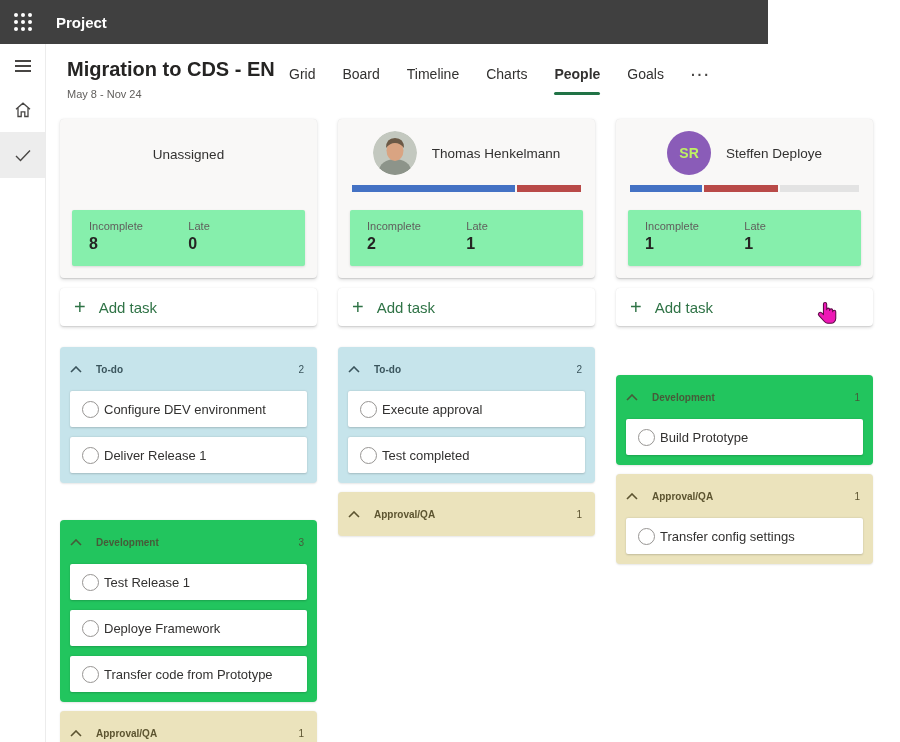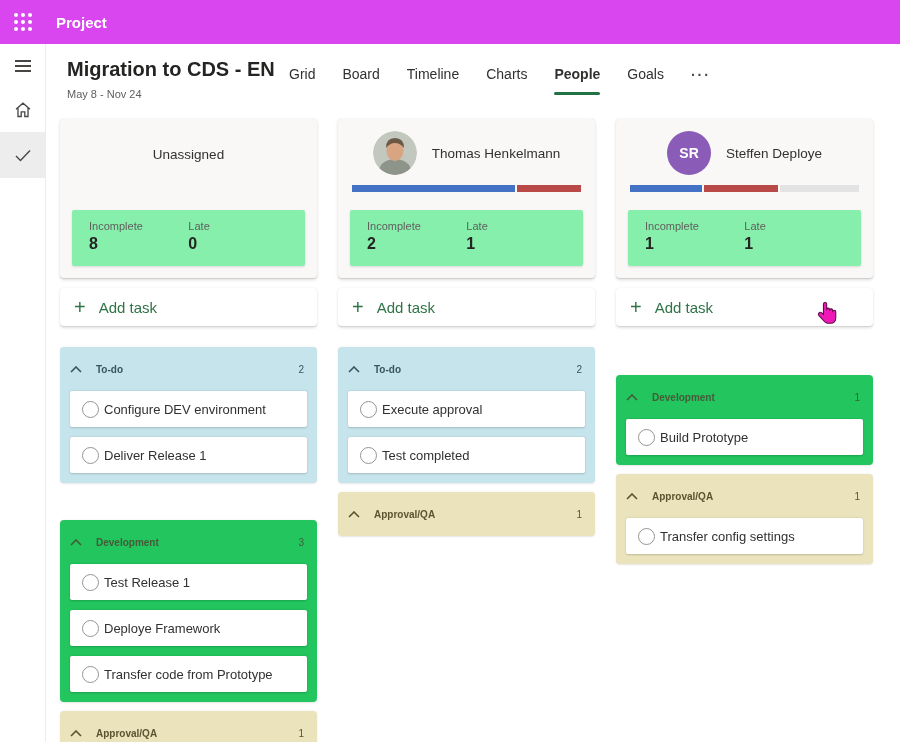--- a/index.html
+++ b/index.html
@@ -2,21 +2,21 @@
 <html><head>
 <meta charset="utf-8">
 <style>
   html,body{margin:0;padding:0;}
   body{
     width:900px;height:742px;position:relative;overflow:hidden;
     background:#ffffff;font-family:"Liberation Sans",sans-serif;
     -webkit-font-smoothing:antialiased;
   }
   
-  .topbar{position:absolute;top:0;left:0;width:900px;height:44px;background:#d946ef;display:flex;align-items:center;z-index:5;}
+  .topbar{position:absolute;top:0;left:0;width:768px;height:44px;background:#404040;display:flex;align-items:center;z-index:5;}
   .waffle-btn{width:46px;height:44px;display:flex;align-items:center;justify-content:center;cursor:pointer;}
   .waffle{display:grid;grid-template-columns:repeat(3,4px);grid-template-rows:repeat(3,4px);gap:3px;}
   .waffle span{width:4px;height:4px;border-radius:50%;background:#ffffff;}
   .app-title{color:#ffffff;font-size:15px;font-weight:700;margin-left:10px;}
   
   .rail{position:absolute;top:44px;left:0;width:45px;height:698px;background:#ffffff;border-right:1px solid #ececec;z-index:4;}
   .rail-item{width:45px;height:44px;display:flex;align-items:center;justify-content:center;cursor:pointer;}
   .rail-item.selected{background:#ededed;height:46px;}
   .hamburger{display:flex;flex-direction:column;gap:3px;}
   .hamburger span{width:16px;height:2px;background:#484644;}
@@ -30,21 +30,21 @@
   .tab-more{cursor:pointer;color:#484644;font-size:14px;letter-spacing:2px;font-weight:700;}
   
   .board{position:absolute;left:60px;top:119px;display:flex;gap:21px;}
   .column{width:257px;display:flex;flex-direction:column;}
   
   .person-card{height:159px;background:#f9f8f7;border-radius:4px;position:relative;
     box-shadow:0 1.6px 3.6px rgba(0,0,0,.13),0 .3px .9px rgba(0,0,0,.10);}
   .person-name-center{position:absolute;top:28px;left:0;right:0;text-align:center;font-size:13.5px;color:#323130;}
   .person-head{position:absolute;top:12px;left:0;right:0;display:flex;align-items:center;justify-content:center;gap:15px;}
   .avatar{width:44px;height:44px;border-radius:50%;flex:none;overflow:hidden;}
-  .avatar-initials{width:44px;height:44px;border-radius:50%;background:#8a5cb8;color:#ffffff;font-size:14px;font-weight:700;
+  .avatar-initials{width:44px;height:44px;border-radius:50%;background:#8a5cb8;color:#bef264;font-size:14px;font-weight:700;
     display:flex;align-items:center;justify-content:center;flex:none;}
   .person-name{font-size:13.5px;color:#323130;}
   .progress{position:absolute;top:66px;left:14px;right:14px;height:7px;display:flex;gap:2px;}
   .progress div{height:7px;}
   .seg-blue{background:#4472c4;}
   .seg-red{background:#b94a48;}
   .seg-gray{background:#e3e3e3;}
   .stats{position:absolute;left:12px;right:12px;top:91px;height:56px;background:#86efac;border-radius:2px;
     box-shadow:0 1px 2.5px rgba(0,0,0,.13);display:flex;box-sizing:border-box;padding:10px 0 0 17px;}
   .stat{width:46%;}

